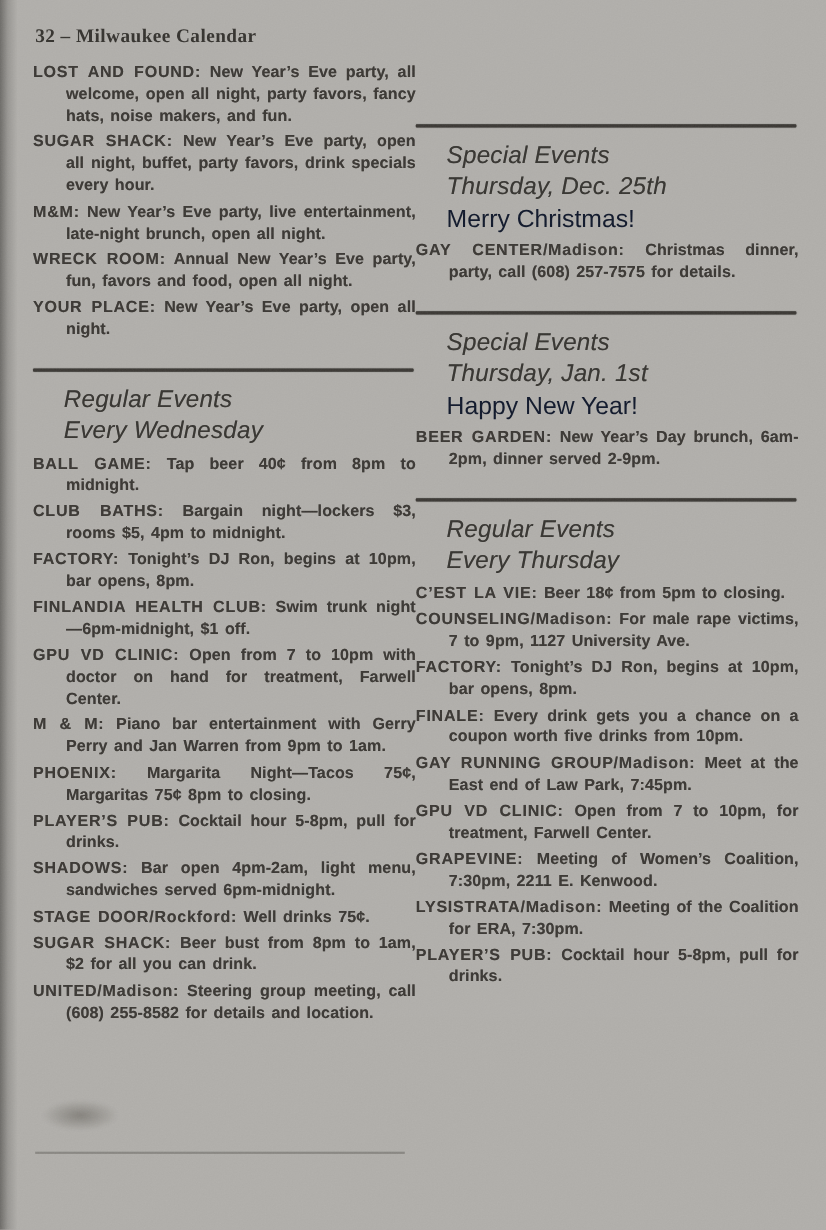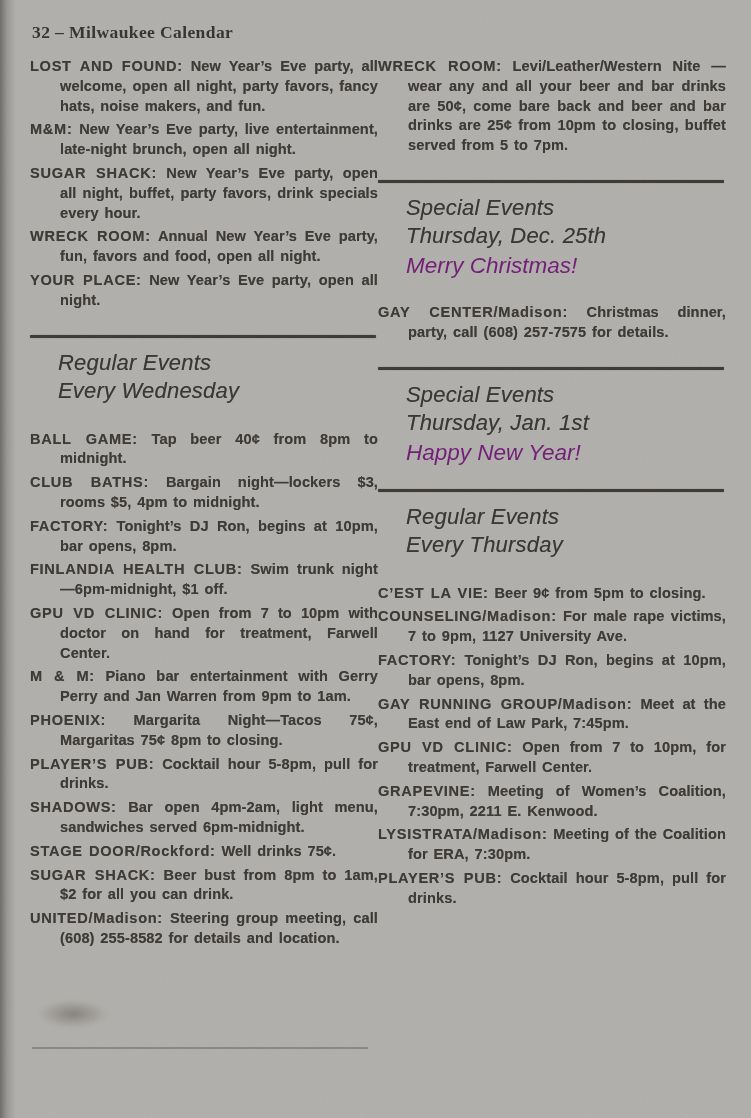--- a/index.html
+++ b/index.html
@@ -16,21 +16,21 @@
     box-sizing:border-box;
   }
   .page-header {
     font-family:"Liberation Serif", serif;
     font-weight:bold;
     font-size:17.5px;
     color:#34322e;
     letter-spacing:0.4px;
     margin:0 0 14px 2px;
   }
-  .cols { display:flex; align-items:flex-start; }
+  .cols { display:flex; align-items:center; }
   .col { width:348px; }
   .entry {
     margin:0 0 4px 0;
     padding-left:30px;
     text-indent:-30px;
     text-align:justify;
     font-size:14.6px;
     line-height:19.8px;
     font-weight:bold;
     color:#3a3733;
@@ -53,27 +53,26 @@
     font-style:italic;
     font-size:22px;
     line-height:28px;
     color:#363430;
     letter-spacing:0.2px;
     text-shadow:0 0 0.6px rgba(54,52,48,0.5);
   }
   .sec-h span { display:block; }
   .sec-sub {
     margin:3px 0 0 28px;
-    font-style:italic;
     font-weight:normal;
     font-size:22.5px;
     line-height:25px;
-    color:#701a75;
+    color:#0f172a;
   }
-  .sec-entries { margin-top:25px; }
+  .sec-entries { margin-top:8px; }
   .scan-edge {
     position:absolute; left:0; top:0; bottom:0; width:16px;
     background:linear-gradient(to right, rgba(42,41,38,0.5), rgba(42,41,38,0.18) 45%, rgba(42,41,38,0) 100%);
     pointer-events:none;
   }
   .smudge {
     position:absolute; left:38px; top:1000px; width:70px; height:28px;
     background:radial-gradient(ellipse at center, rgba(66,62,55,0.40), rgba(66,62,55,0) 70%);
     filter:blur(1.5px);
     pointer-events:none;
@@ -95,22 +94,22 @@
 <div class="page">
 
   <div class="page-header">32 – Milwaukee Calendar</div>
 
   <div class="cols">
 
     <div class="col">
 
       <div>
         <p class="entry"><span class="nm">LOST AND FOUND:</span> <span>New Year’s Eve party, all welcome, open all night, party favors, fancy hats, noise makers, and fun.</span></p>
+        <p class="entry"><span class="nm">SUGAR SHACK:</span> <span>New Year’s Eve party, open all night, buffet, party favors, drink specials every hour.</span></p>
         <p class="entry"><span class="nm">M&amp;M:</span> <span>New Year’s Eve party, live entertainment, late-night brunch, open all night.</span></p>
-        <p class="entry"><span class="nm">SUGAR SHACK:</span> <span>New Year’s Eve party, open all night, buffet, party favors, drink specials every hour.</span></p>
         <p class="entry"><span class="nm">WRECK ROOM:</span> <span>Annual New Year’s Eve party, fun, favors and food, open all night.</span></p>
         <p class="entry"><span class="nm">YOUR PLACE:</span> <span>New Year’s Eve party, open all night.</span></p>
       </div>
 
       <div class="sec">
         <div class="sec-rule"></div>
         <h2 class="sec-h">
           <span>Regular Events</span>
           <span>Every Wednesday</span>
         </h2>
@@ -126,55 +125,56 @@
           <p class="entry"><span class="nm">SHADOWS:</span> <span>Bar open 4pm-2am, light menu, sandwiches served 6pm-midnight.</span></p>
           <p class="entry"><span class="nm">STAGE DOOR/Rockford:</span> <span>Well drinks 75¢.</span></p>
           <p class="entry"><span class="nm">SUGAR SHACK:</span> <span>Beer bust from 8pm to 1am, $2 for all you can drink.</span></p>
           <p class="entry"><span class="nm">UNITED/Madison:</span> <span>Steering group meeting, call (608) 255-8582 for details and location.</span></p>
         </div>
       </div>
     </div>
 
     <div class="col">
 
-      <div>
-        <p class="entry"><span class="nm">WRECK ROOM:</span> <span>Levi/Leather/Western Nite —wear any and all your beer and bar drinks are 50¢, come bare back and beer and bar drinks are 25¢ from 10pm to closing, buffet served from 5 to 7pm.</span></p>
-      </div>
 
       <div class="sec">
         <div class="sec-rule"></div>
         <h2 class="sec-h">
           <span>Special Events</span>
           <span>Thursday, Dec. 25th</span>
         </h2>
         <div class="sec-sub">Merry Christmas!</div>
         <div class="sec-entries">
           <p class="entry"><span class="nm">GAY CENTER/Madison:</span> <span>Christmas dinner, party, call (608) 257-7575 for details.</span></p>
         </div>
       </div>
 
       <div class="sec">
         <div class="sec-rule"></div>
         <h2 class="sec-h">
           <span>Special Events</span>
           <span>Thursday, Jan. 1st</span>
         </h2>
         <div class="sec-sub">Happy New Year!</div>
+        <div class="sec-entries">
+          <p class="entry"><span class="nm">BEER GARDEN:</span> <span>New Year’s Day brunch, 6am-2pm, dinner served 2-9pm.</span></p>
+        </div>
       </div>
 
       <div class="sec">
         <div class="sec-rule"></div>
         <h2 class="sec-h">
           <span>Regular Events</span>
           <span>Every Thursday</span>
         </h2>
         <div class="sec-entries">
-          <p class="entry"><span class="nm">C’EST LA VIE:</span> <span>Beer 9¢ from 5pm to closing.</span></p>
+          <p class="entry"><span class="nm">C’EST LA VIE:</span> <span>Beer 18¢ from 5pm to closing.</span></p>
           <p class="entry"><span class="nm">COUNSELING/Madison:</span> <span>For male rape victims, 7 to 9pm, 1127 University Ave.</span></p>
           <p class="entry"><span class="nm">FACTORY:</span> <span>Tonight’s DJ Ron, begins at 10pm, bar opens, 8pm.</span></p>
+          <p class="entry"><span class="nm">FINALE:</span> <span>Every drink gets you a chance on a coupon worth five drinks from 10pm.</span></p>
           <p class="entry"><span class="nm">GAY RUNNING GROUP/Madison:</span> <span>Meet at the East end of Law Park, 7:45pm.</span></p>
           <p class="entry"><span class="nm">GPU VD CLINIC:</span> <span>Open from 7 to 10pm, for treatment, Farwell Center.</span></p>
           <p class="entry"><span class="nm">GRAPEVINE:</span> <span>Meeting of Women’s Coalition, 7:30pm, 2211 E. Kenwood.</span></p>
           <p class="entry"><span class="nm">LYSISTRATA/Madison:</span> <span>Meeting of the Coalition for ERA, 7:30pm.</span></p>
           <p class="entry"><span class="nm">PLAYER’S PUB:</span> <span>Cocktail hour 5-8pm, pull for drinks.</span></p>
         </div>
       </div>
     </div>
   </div>
 

